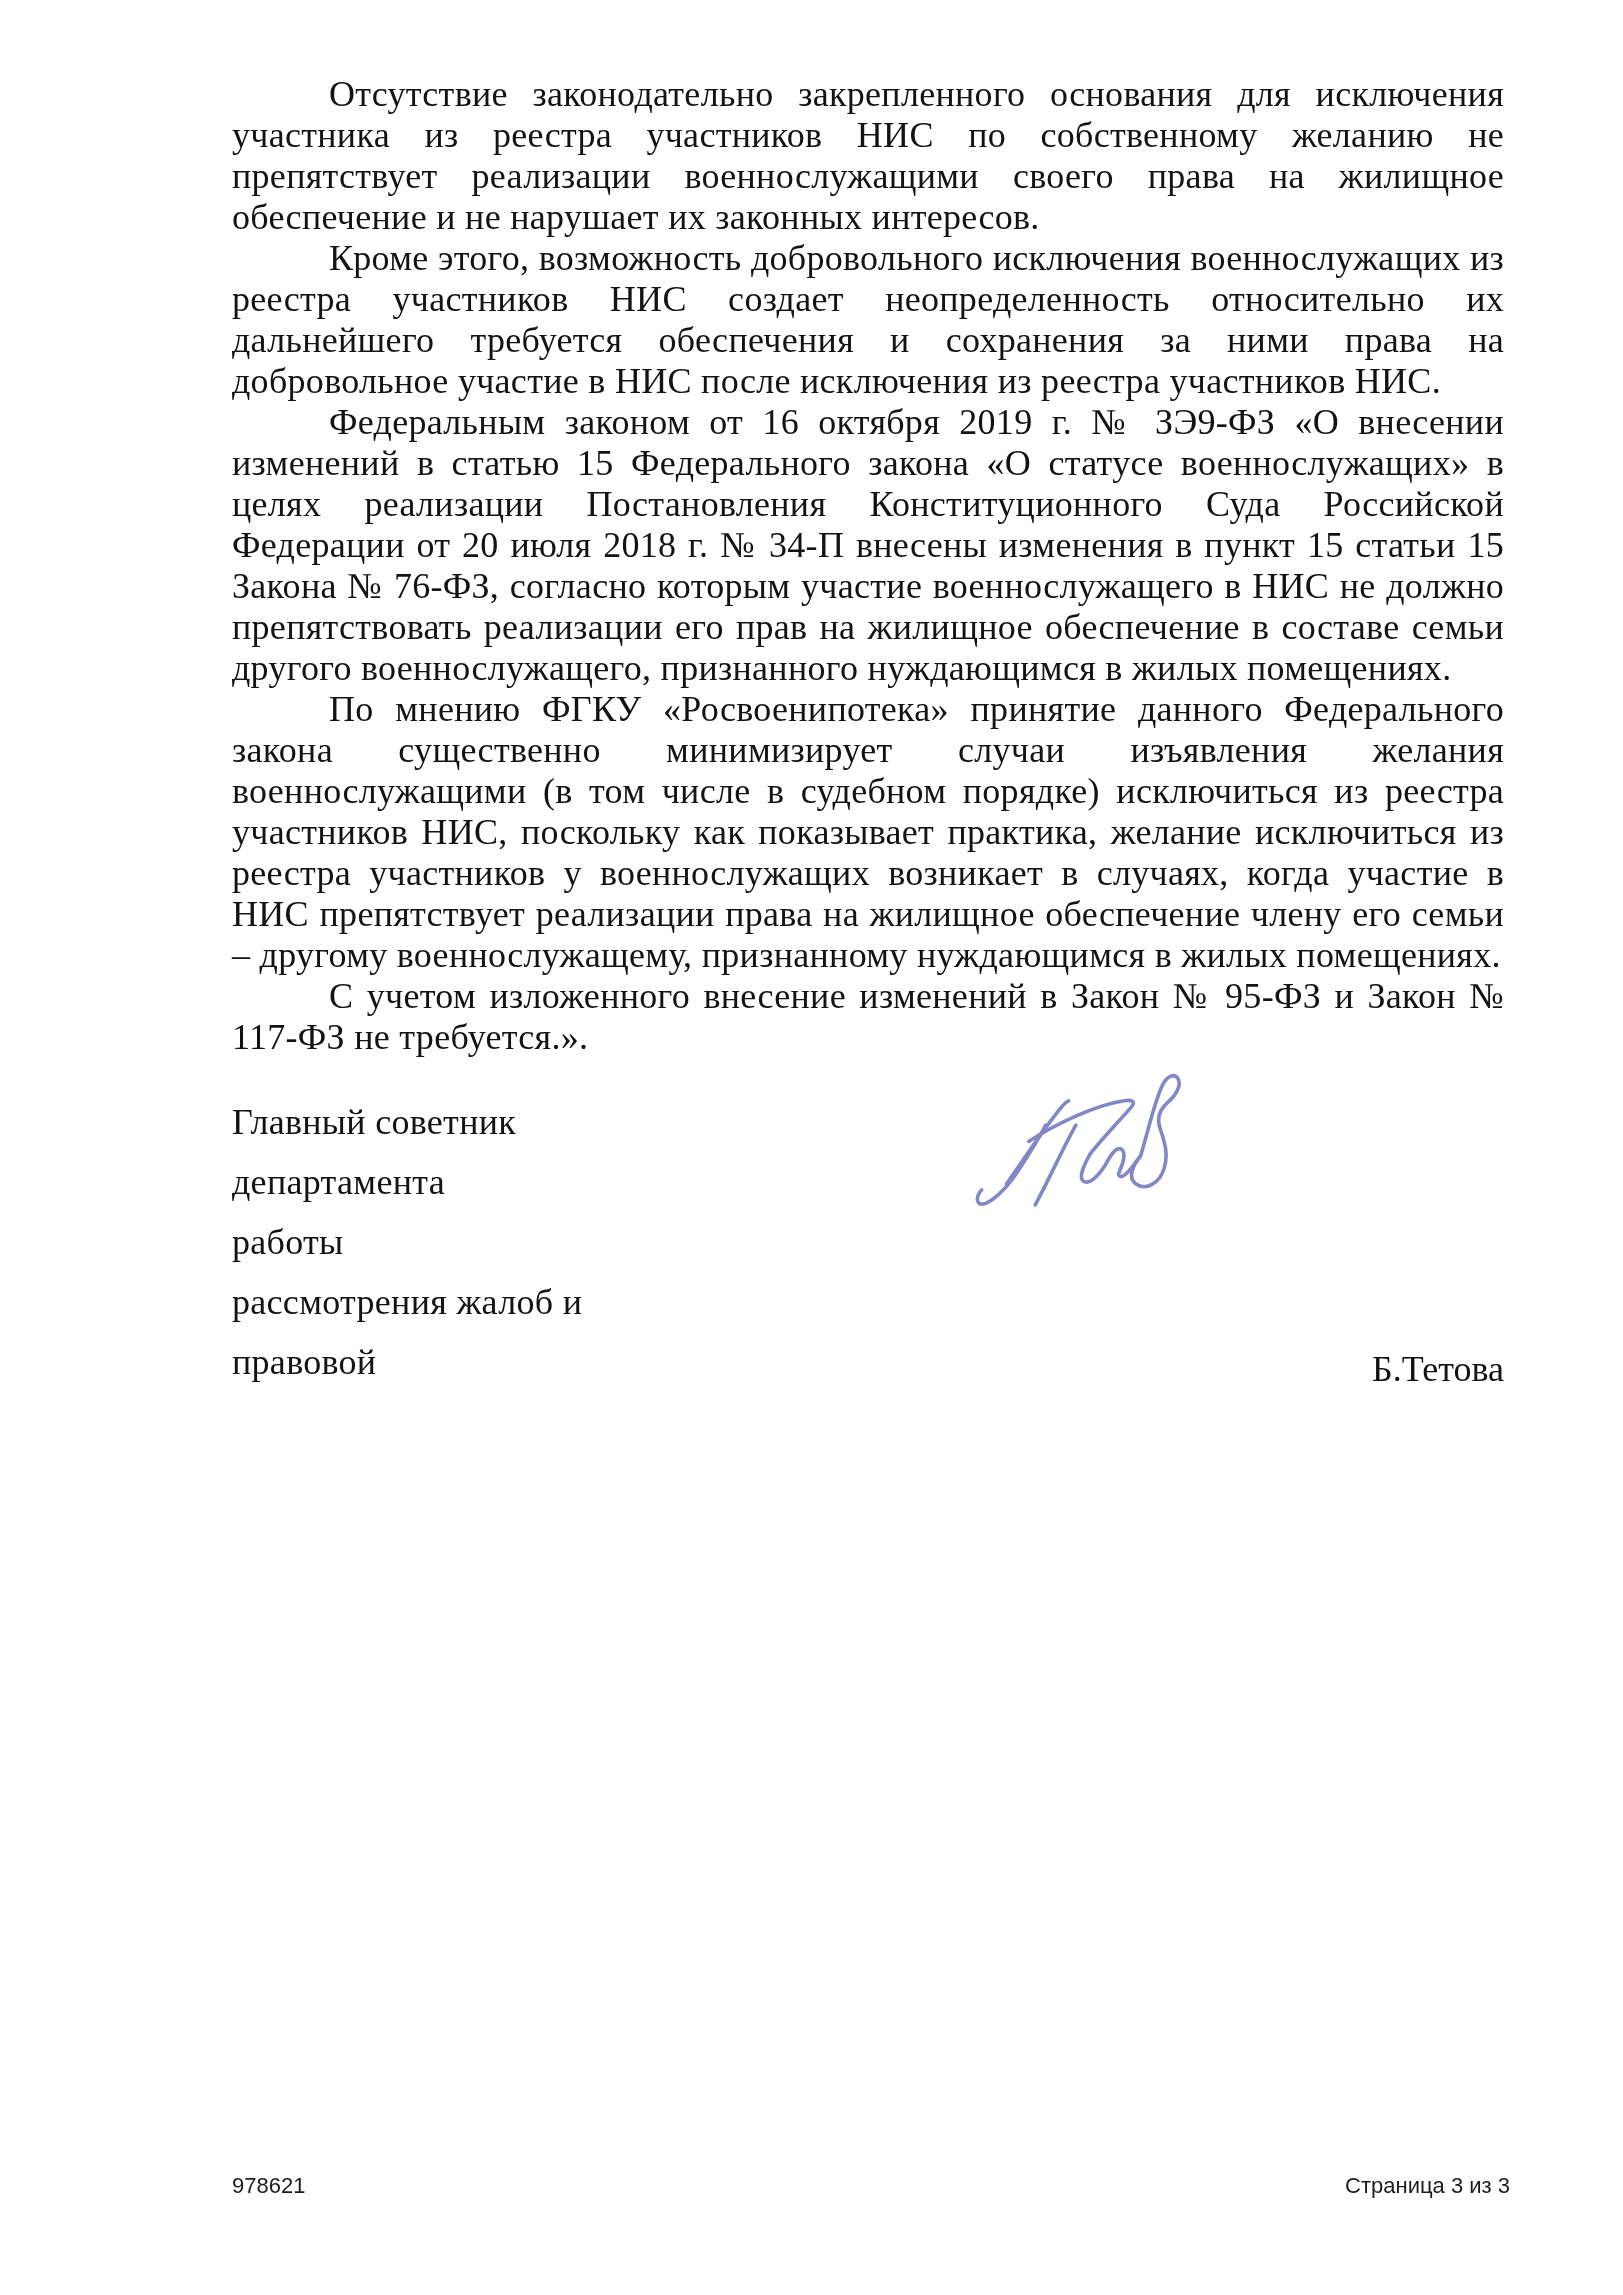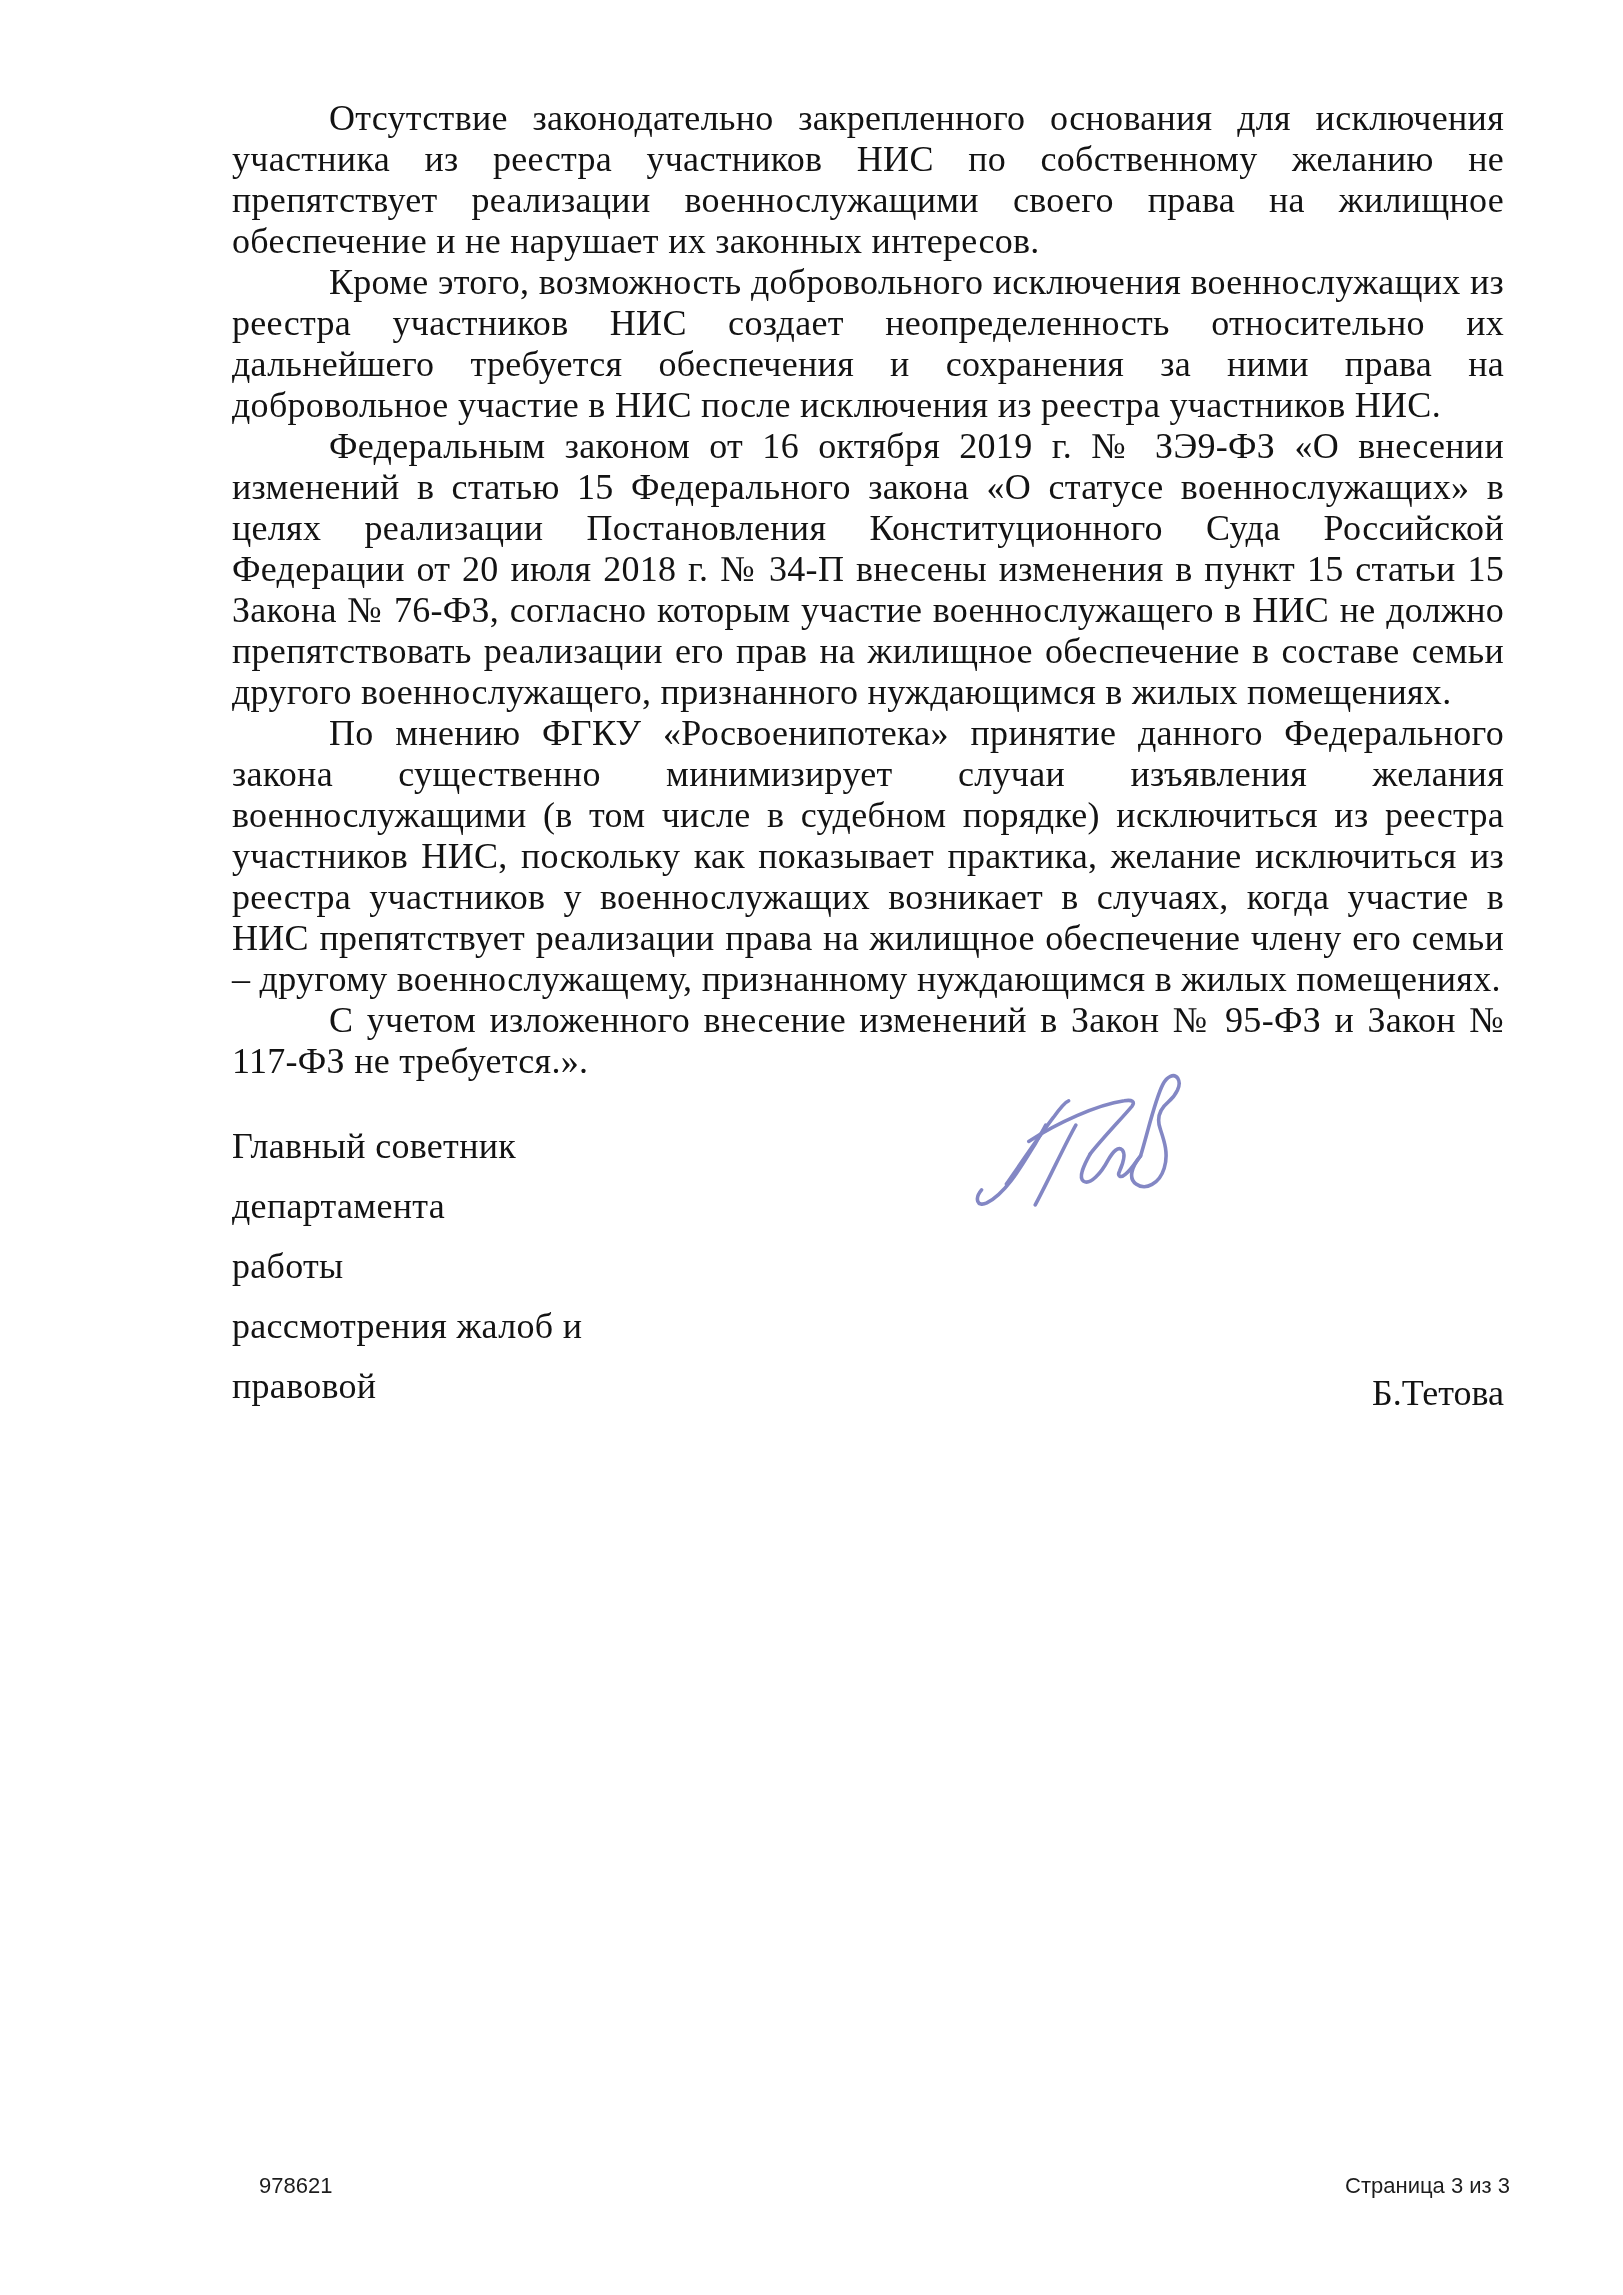--- a/index.html
+++ b/index.html
@@ -13,21 +13,21 @@
     height: 2295px;
     background: #ffffff;
     font-family: "Liberation Serif", serif;
     color: #131313;
     overflow: hidden;
   }
   .content {
     position: absolute;
     left: 232px;
     width: 1272px;
-    top: 98px;
+    top: 74px;
   }
   .content p {
     margin: 0;
     text-align: justify;
     text-indent: 97px;
     font-size: 36px;
     line-height: 41px;
     letter-spacing: 0.3px;
   }
   .sig-block {
@@ -62,21 +62,20 @@
     position: absolute;
     left: 232px;
     right: 113px;
     top: 2173px;
     display: flex;
     justify-content: space-between;
     align-items: baseline;
     font-family: "Liberation Sans", sans-serif;
     font-size: 22px;
     color: #1c1c1c;
-    margin-left: 27px;
   }
 </style>
 </head>
 <body>
 
 <div class="page">
 
   <div class="content">
     <p>Отсутствие законодательно закрепленного основания для исключения участника из реестра участников НИС по собственному желанию не препятствует реализации военнослужащими своего права на жилищное обеспечение и не нарушает их законных интересов.</p>
     <p>Кроме этого, возможность добровольного исключения военнослужащих из реестра участников НИС создает неопределенность относительно их дальнейшего требуется обеспечения и сохранения за ними права на добровольное участие в НИС после исключения из реестра участников НИС.</p>

